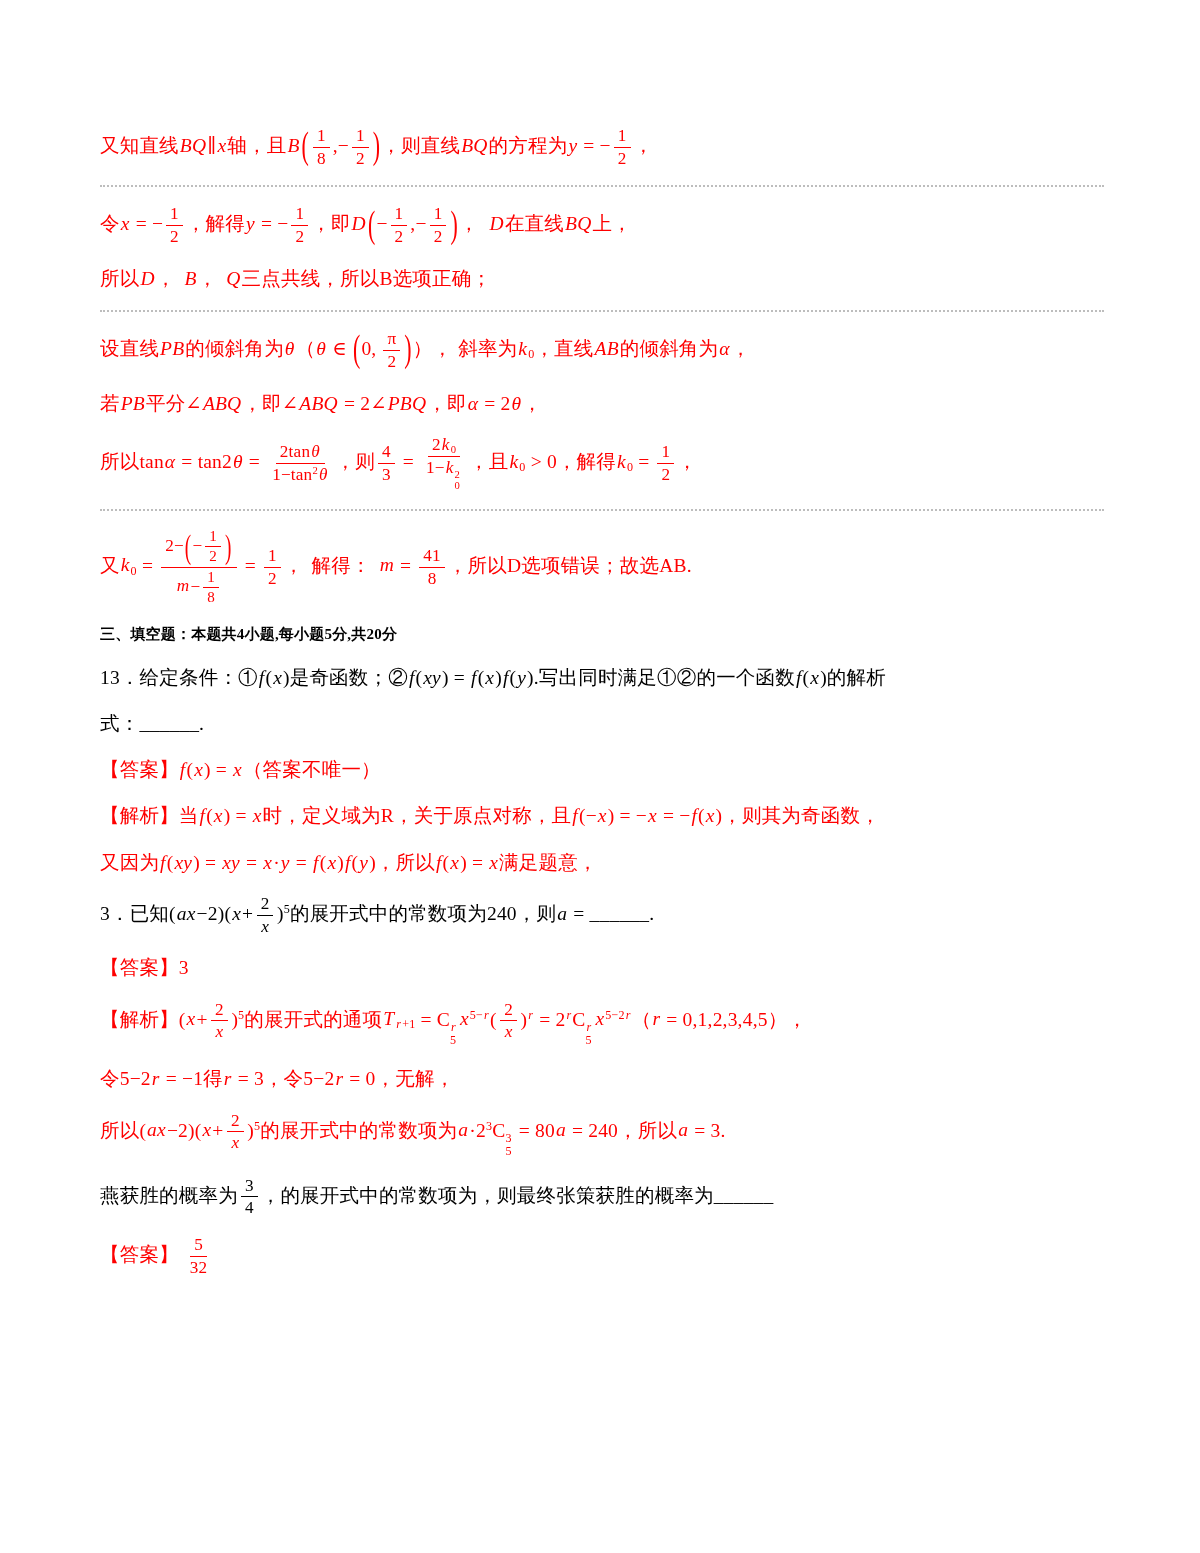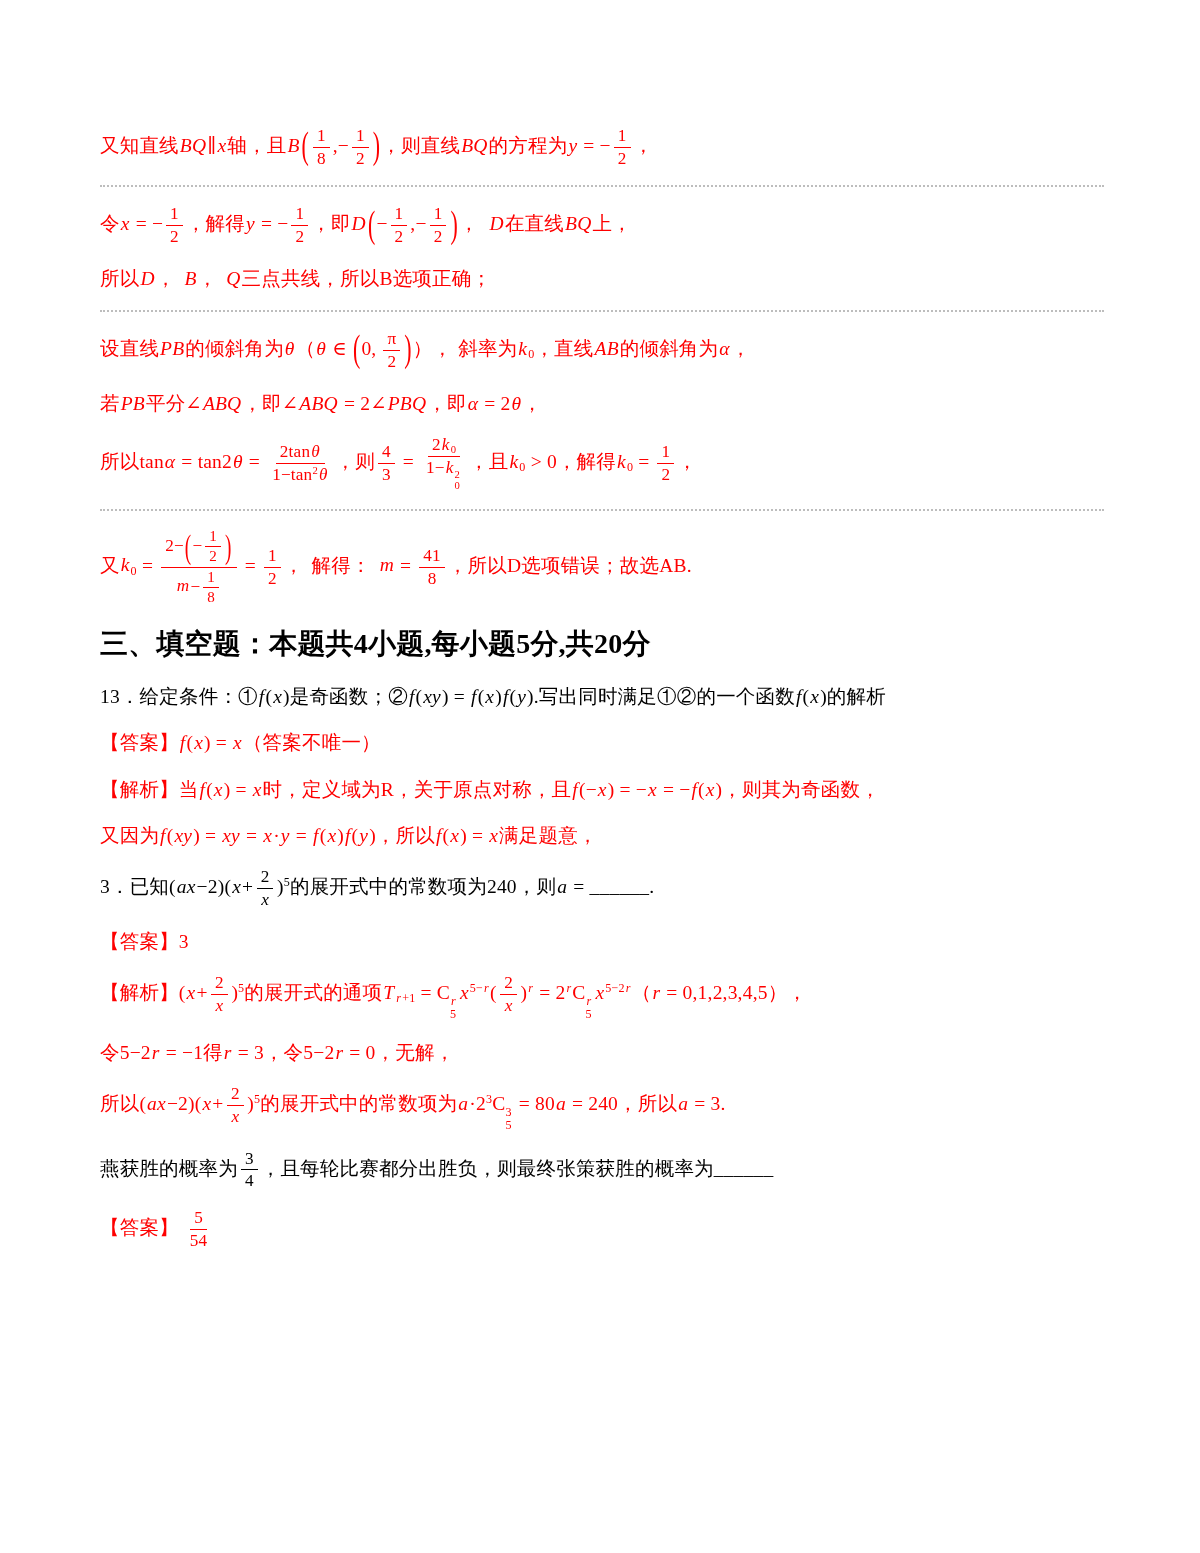--- a/index.html
+++ b/index.html
@@ -10,21 +10,21 @@
     margin: 0 auto;
     background: #ffffff;
     box-sizing: border-box;
     padding: 126px 96px 40px 100px;
     font-family: "Liberation Serif", "DejaVu Serif", serif;
     font-size: 19.5px;
     color: #000000;
   }
   .para { margin: 0 0 17px 0; line-height: 1.5; letter-spacing: 0.2px; }
   .red  { color: #fe0000; }
-  .bold { font-weight: 700; font-size: 28px; }
+  .bold { font-weight: 700; font-size: 15px; }
   .t-txt { }
   .t-var { font-style: italic; margin: 0 1px; }
   .t-rm  { }
   .frac {
     display: inline-flex;
     flex-direction: column;
     align-items: center;
     vertical-align: middle;
     margin: 0 3px;
     line-height: 1.15;
@@ -119,20 +119,21 @@
             </span></span>
         </span><span class="t-rm"> = </span><span class="frac">
           <span class="fn">1</span>
           <span class="fd">2</span>
         </span><span class="t-txt">，</span><span class="sp" style="width: 8px;"></span><span class="t-txt">解得：</span><span class="sp" style="width: 8px;"></span><span class="t-var">m</span><span class="t-rm"> = </span><span class="frac">
           <span class="fn">41</span>
           <span class="fd">8</span>
         </span><span class="t-txt">，所以D选项错误；故选AB.</span></div>
       <div class="para bold"><span class="t-txt">三、填空题：本题共4小题,每小题5分,共20分</span></div>
       <div class="para"><span class="t-txt">13．给定条件：①</span><span class="t-var">f</span><span class="t-rm">(</span><span class="t-var">x</span><span class="t-rm">)</span><span class="t-txt">是奇函数；②</span><span class="t-var">f</span><span class="t-rm">(</span><span class="t-var">xy</span><span class="t-rm">) = </span><span class="t-var">f</span><span class="t-rm">(</span><span class="t-var">x</span><span class="t-rm">)</span><span class="t-var">f</span><span class="t-rm">(</span><span class="t-var">y</span><span class="t-rm">)</span><span class="t-txt">.写出同时满足①②的一个函数</span><span class="t-var">f</span><span class="t-rm">(</span><span class="t-var">x</span><span class="t-rm">)</span><span class="t-txt">的解析</span></div>
+      <div class="para"><span class="t-txt">式：______.</span></div>
       <div class="para red"><span class="t-txt">【答案】</span><span class="t-var">f</span><span class="t-rm">(</span><span class="t-var">x</span><span class="t-rm">) = </span><span class="t-var">x</span><span class="t-txt">（答案不唯一）</span></div>
       <div class="para red"><span class="t-txt">【解析】当</span><span class="t-var">f</span><span class="t-rm">(</span><span class="t-var">x</span><span class="t-rm">) = </span><span class="t-var">x</span><span class="t-txt">时，定义域为</span><span class="t-rm">R</span><span class="t-txt">，关于原点对称，且</span><span class="t-var">f</span><span class="t-rm">(−</span><span class="t-var">x</span><span class="t-rm">) = −</span><span class="t-var">x</span><span class="t-rm"> = −</span><span class="t-var">f</span><span class="t-rm">(</span><span class="t-var">x</span><span class="t-rm">)</span><span class="t-txt">，则其为奇函数，</span></div>
       <div class="para red"><span class="t-txt">又因为</span><span class="t-var">f</span><span class="t-rm">(</span><span class="t-var">xy</span><span class="t-rm">) = </span><span class="t-var">xy</span><span class="t-rm"> = </span><span class="t-var">x</span><span class="t-rm">·</span><span class="t-var">y</span><span class="t-rm"> = </span><span class="t-var">f</span><span class="t-rm">(</span><span class="t-var">x</span><span class="t-rm">)</span><span class="t-var">f</span><span class="t-rm">(</span><span class="t-var">y</span><span class="t-rm">)</span><span class="t-txt">，所以</span><span class="t-var">f</span><span class="t-rm">(</span><span class="t-var">x</span><span class="t-rm">) = </span><span class="t-var">x</span><span class="t-txt">满足题意，</span></div>
       <div class="para"><span class="t-txt">3．已知</span><span class="t-rm">(</span><span class="t-var">ax</span><span class="t-rm">−2)(</span><span class="t-var">x</span><span class="t-rm">+</span><span class="frac">
           <span class="fn">2</span>
           <span class="fd"><span class="t-var">x</span></span>
         </span><span class="t-rm">)</span><sup class="t-sup">5</sup><span class="t-txt">的展开式中的常数项为240，则</span><span class="t-var">a</span><span class="t-rm"> = </span><span class="t-txt">______.</span></div>
       <div class="para red"><span class="t-txt">【答案】3</span></div>
       <div class="para red"><span class="t-txt">【解析】</span><span class="t-rm">(</span><span class="t-var">x</span><span class="t-rm">+</span><span class="frac">
           <span class="fn">2</span>
@@ -151,19 +152,19 @@
       <div class="para red"><span class="t-txt">所以</span><span class="t-rm">(</span><span class="t-var">ax</span><span class="t-rm">−2)(</span><span class="t-var">x</span><span class="t-rm">+</span><span class="frac">
           <span class="fn">2</span>
           <span class="fd"><span class="t-var">x</span></span>
         </span><span class="t-rm">)</span><sup class="t-sup">5</sup><span class="t-txt">的展开式中的常数项为</span><span class="t-var">a</span><span class="t-rm">·2</span><sup class="t-sup">3</sup><span class="t-rm">C</span><span class="ss">
           <span>3</span>
           <span>5</span>
         </span><span class="t-rm"> = 80</span><span class="t-var">a</span><span class="t-rm"> = 240</span><span class="t-txt">，所以</span><span class="t-var">a</span><span class="t-rm"> = 3</span><span class="t-rm">.</span></div>
       <div class="para"><span class="t-txt">燕获胜的概率为</span><span class="frac">
           <span class="fn">3</span>
           <span class="fd">4</span>
-        </span><span class="t-txt">，且每轮比赛都分出胜负，则最终张策获胜的概率为______</span></div>
+        </span><span class="t-txt">，的展开式中的常数项为，则最终张策获胜的概率为______</span></div>
       <div class="para red"><span class="t-txt">【答案】</span><span class="sp" style="width: 4px;"></span><span class="frac">
           <span class="fn">5</span>
-          <span class="fd">54</span>
+          <span class="fd">32</span>
         </span></div>
     </div>
 </main>
 
 </body></html>

